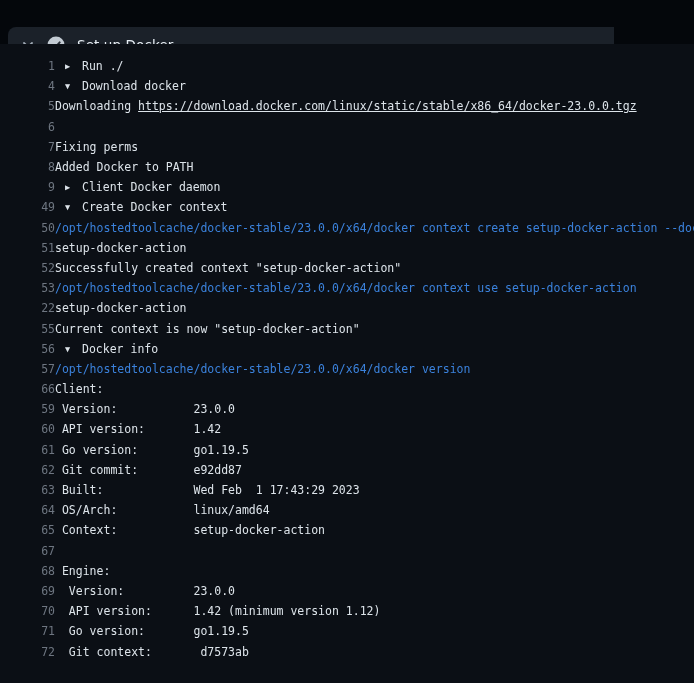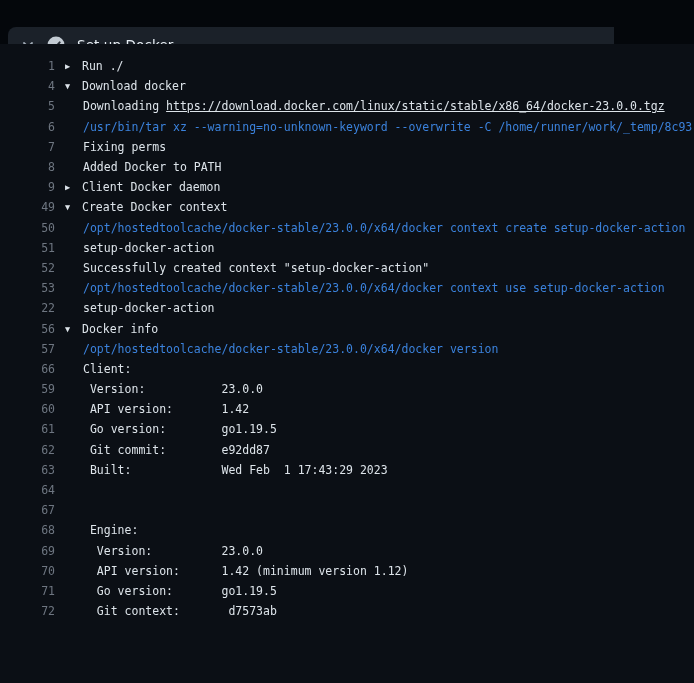--- a/index.html
+++ b/index.html
@@ -66,21 +66,21 @@
     cursor: pointer;
   }
   .arrow {
     display: inline-block;
     margin-left: 10px;
     width: 13px;
     font-size: 8.5px;
     color: var(--text);
     flex: 0 0 auto;
   }
-  .text { margin-left: 28px; color: var(--text); }
+  .text { color: var(--text); }
   .text.title { margin-left: 4px; }
   .text.command { color: var(--command-blue); }
   .link { color: var(--text); text-decoration: underline; cursor: pointer; }
 </style>
 </head>
 <body>
 
 <div class="step-header">
   <svg class="chev" width="14" height="14" viewBox="0 0 14 14">
     <path d="M3 5 L7 9 L11 5" fill="none" stroke="var(--chevron)" stroke-width="1.8" stroke-linecap="round" stroke-linejoin="round"></path>
@@ -89,38 +89,40 @@
     <circle cx="9" cy="9" r="8.5" fill="var(--icon-circle)"></circle>
     <path d="M5.3 9.4 L7.8 11.8 L12.7 6.4" fill="none" stroke="var(--icon-check)" stroke-width="2" stroke-linecap="round" stroke-linejoin="round"></path>
   </svg>
   <span class="step-title">Set up Docker</span>
 </div>
 
 <div class="log">
     <div class="row group"><span class="num">1</span><span class="arrow">▶</span><span class="text title">Run ./</span></div>
     <div class="row group"><span class="num">4</span><span class="arrow">▼</span><span class="text title">Download docker</span></div>
     <div class="row"><span class="num">5</span><span class="text"><span>Downloading </span><span class="link">https://download.docker.com/linux/static/stable/x86_64/docker-23.0.0.tgz</span></span></div>
-    <div class="row"><span class="num">6</span><span class="text command">/usr/bin/tar xz --warning=no-unknown-keyword --overwrite -C /home/runner/work/_temp/8c93</span></div>
+    <div class="row"><span class="num">6</span></div>
     <div class="row"><span class="num">7</span><span class="text">Fixing perms</span></div>
     <div class="row"><span class="num">8</span><span class="text">Added Docker to PATH</span></div>
     <div class="row group"><span class="num">9</span><span class="arrow">▶</span><span class="text title">Client Docker daemon</span></div>
     <div class="row group"><span class="num">49</span><span class="arrow">▼</span><span class="text title">Create Docker context</span></div>
     <div class="row"><span class="num">50</span><span class="text command">/opt/hostedtoolcache/docker-stable/23.0.0/x64/docker context create setup-docker-action --doc</span></div>
     <div class="row"><span class="num">51</span><span class="text">setup-docker-action</span></div>
     <div class="row"><span class="num">52</span><span class="text">Successfully created context "setup-docker-action"</span></div>
     <div class="row"><span class="num">53</span><span class="text command">/opt/hostedtoolcache/docker-stable/23.0.0/x64/docker context use setup-docker-action</span></div>
     <div class="row"><span class="num">22</span><span class="text">setup-docker-action</span></div>
+    <div class="row"><span class="num">55</span><span class="text">Current context is now "setup-docker-action"</span></div>
     <div class="row group"><span class="num">56</span><span class="arrow">▼</span><span class="text title">Docker info</span></div>
     <div class="row"><span class="num">57</span><span class="text command">/opt/hostedtoolcache/docker-stable/23.0.0/x64/docker version</span></div>
     <div class="row"><span class="num">66</span><span class="text">Client:</span></div>
     <div class="row"><span class="num">59</span><span class="text"> Version:           23.0.0</span></div>
     <div class="row"><span class="num">60</span><span class="text"> API version:       1.42</span></div>
     <div class="row"><span class="num">61</span><span class="text"> Go version:        go1.19.5</span></div>
     <div class="row"><span class="num">62</span><span class="text"> Git commit:        e92dd87</span></div>
     <div class="row"><span class="num">63</span><span class="text"> Built:             Wed Feb  1 17:43:29 2023</span></div>
-    <div class="row"><span class="num">64</span></div>
+    <div class="row"><span class="num">64</span><span class="text"> OS/Arch:           linux/amd64</span></div>
+    <div class="row"><span class="num">65</span><span class="text"> Context:           setup-docker-action</span></div>
     <div class="row"><span class="num">67</span></div>
     <div class="row"><span class="num">68</span><span class="text"> Engine:</span></div>
     <div class="row"><span class="num">69</span><span class="text">  Version:          23.0.0</span></div>
     <div class="row"><span class="num">70</span><span class="text">  API version:      1.42 (minimum version 1.12)</span></div>
     <div class="row"><span class="num">71</span><span class="text">  Go version:       go1.19.5</span></div>
     <div class="row"><span class="num">72</span><span class="text">  Git context:       d7573ab</span></div>
   </div>
 
 </body></html>

